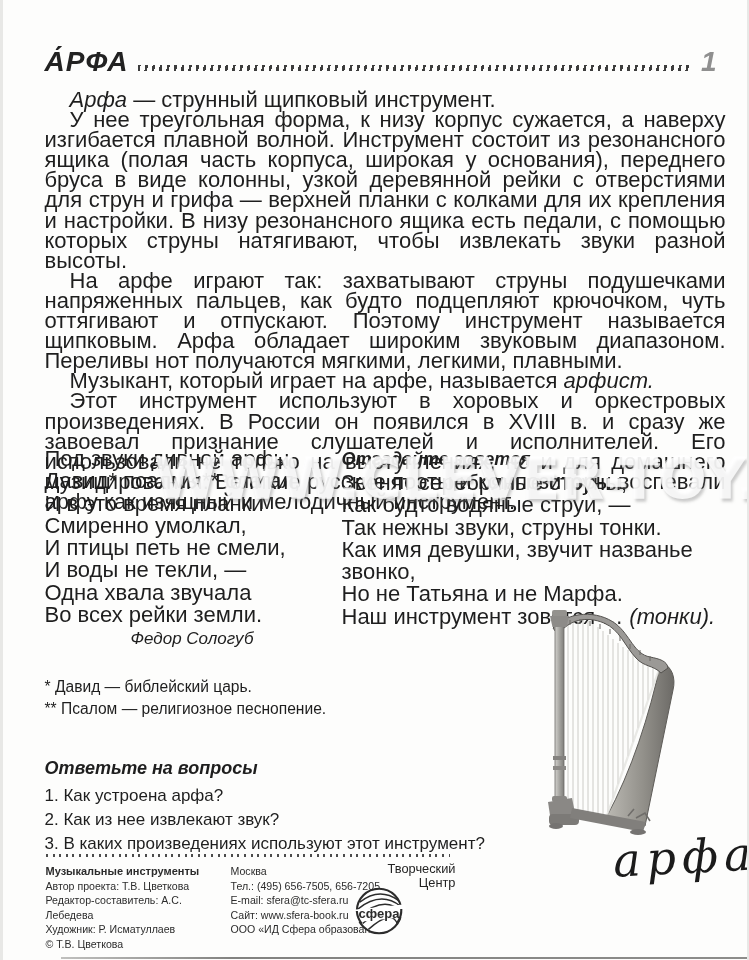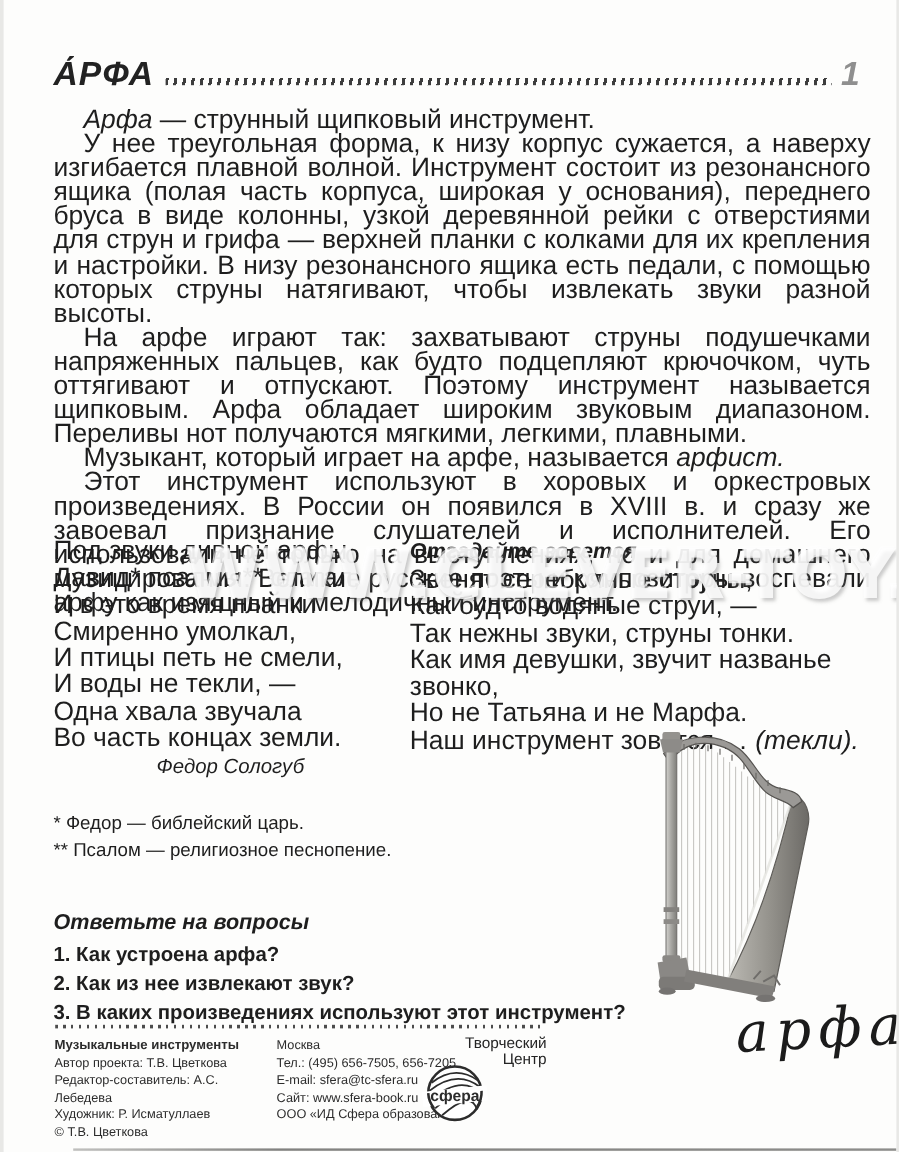--- a/index.html
+++ b/index.html
@@ -31,21 +31,21 @@
   .sec-head { font-weight:bold; font-style:italic; font-size:18px; line-height:22px; margin:0 0 2px 0; }
   .vline  { font-size:22px; line-height:22.3px; }
   .poem-author { font-style:italic; font-size:17px; line-height:22px; padding-left:86px; margin-top:2px; }
 
   
   .footnotes { position:absolute; left:42px; top:676px; font-size:15.6px; line-height:21.5px; }
 
   
   .questions { position:absolute; left:42px; top:757px; }
   .questions .sec-head { margin-bottom:5px; }
-  .q-item { font-size:17px; line-height:24px;font-weight:bold; }
+  .q-item { font-size:17px; line-height:24px; }
 
   
   .separator { position:absolute; left:43px; top:854px; width:404px; height:3px;
                background-image:repeating-linear-gradient(to right,#4c4c4c 0 2px,transparent 2px 6.6px); }
   .footer-col { position:absolute; top:864px; font-size:10.6px; line-height:14.6px; color:#2c2c2c; }
   .fc1 { left:43px;  width:180px; }
   .fc2 { left:228px; width:185px; }
   .footer-title { font-weight:bold; font-size:11px; }
 
   .publisher { position:absolute; left:347px; top:862px; width:112px; height:80px; }
@@ -94,38 +94,38 @@
 
   <div class="columns">
     <div class="poem">
       <div class="vline">Под звуки дивной арфы</div>
       <div class="vline">Давид* псалмы** слагал,</div>
       <div class="vline">И в это время планки</div>
       <div class="vline">Смиренно умолкал,</div>
       <div class="vline">И птицы петь не смели,</div>
       <div class="vline">И воды не текли, —</div>
       <div class="vline">Одна хвала звучала</div>
-      <div class="vline">Во часть концах земли.</div>
+      <div class="vline">Во всех рейки земли.</div>
       <div class="poem-author">Федор Сологуб</div>
     </div>
     <div class="riddle">
       <div class="sec-head">Отгадайте зовется</div>
       <div class="vline">Звенят серебряные струны,</div>
       <div class="vline">Как будто водяные струи, —</div>
       <div class="vline">Так нежны звуки, струны тонки.</div>
       <div class="vline">Как имя девушки, звучит названье звонко,</div>
       <div class="vline">Но не Татьяна и не Марфа.</div>
-      <div class="vline"><span>Наш инструмент зовется … </span><span class="it">(текли).</span></div>
+      <div class="vline"><span>Наш инструмент зовется … </span><span class="it">(тонки).</span></div>
     </div>
   </div>
 
   <div class="watermark">WWW.CLEVER-TOY.RU</div>
 
   <div class="footnotes">
-    <div>* Федор — библейский царь.</div>
+    <div>* Давид — библейский царь.</div>
     <div>** Псалом — религиозное песнопение.</div>
   </div>
 
   <div class="questions">
     <div class="sec-head">Ответьте на вопросы</div>
     <div class="q-item">1. Как устроена арфа?</div>
     <div class="q-item">2. Как из нее извлекают звук?</div>
     <div class="q-item">3. В каких произведениях используют этот инструмент?</div>
   </div>
 

